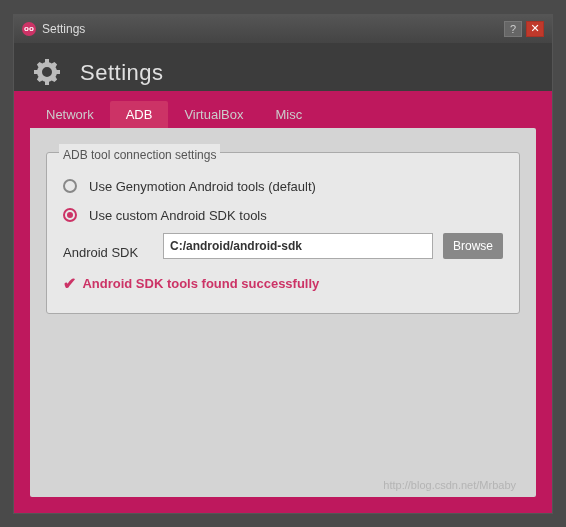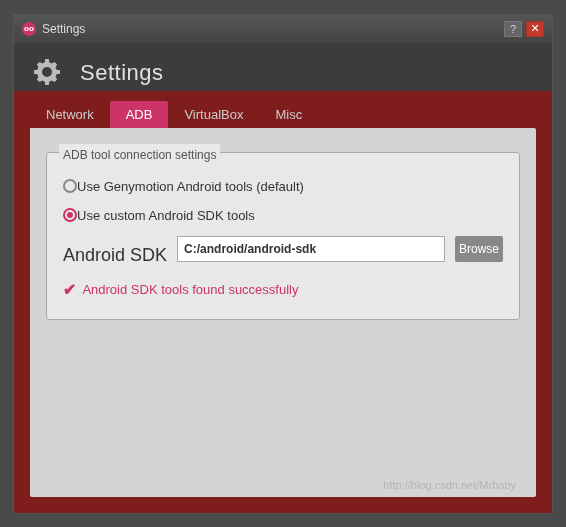--- a/index.html
+++ b/index.html
@@ -11,21 +11,21 @@
       display: flex;
       align-items: center;
       justify-content: center;
       font-family: 'Segoe UI', Tahoma, sans-serif;
       font-size: 13px;
     }
 
     .window {
       width: 540px;
       height: 500px;
-      background: #7f1d1d;
+      background: #be185d;
       border: 1px solid #555;
       display: flex;
       flex-direction: column;
     }
 
     .title-bar {
       background: linear-gradient(to bottom, #555, #444);
       height: 28px;
       display: flex;
       align-items: center;
@@ -157,21 +157,21 @@
       left: 12px;
       background: #e8e8e8;
       padding: 4px 4px;
       font-size: 12px;
       color: #555;
     }
 
     .radio-row {
       display: flex;
       align-items: center;
-      gap: 0;
+      gap: 12px;
       margin-top: 14px;
       margin-bottom: 6px;
     }
 
     .radio-circle {
       width: 14px;
       height: 14px;
       border-radius: 50%;
       border: 2px solid #888;
       display: flex;
@@ -201,40 +201,40 @@
     .sdk-row {
       display: flex;
       align-items: center;
       gap: 10px;
       margin-top: 10px;
       margin-left: 0;
     }
 
     .sdk-label {
       color: #333;
-      font-size: 18px;
+      font-size: 13px;
       min-width: 90px;
       margin-top: 12px;
     }
 
     .sdk-input {
       flex: 1;
       height: 26px;
       border: 1px solid #aaa;
       background: white;
       padding: 0 6px;
       font-size: 12px;
       color: #333;
       outline: none;
       font-weight: bold;
     }
 
     .browse-btn {
       height: 26px;
-      padding: 0 4px;
+      padding: 0 10px;
       background: #888;
       color: white;
       border: none;
       font-size: 12px;
       cursor: pointer;
       border-radius: 2px;
     }
 
     .success-row {
       display: flex;
@@ -245,20 +245,21 @@
 
     .check-icon {
       color: #cc3366;
       font-size: 16px;
       font-weight: bold;
     }
 
     .success-text {
       color: #cc3366;
       font-size: 13px;
+      font-weight: bold;
     }
 
     .watermark {
       position: absolute;
       bottom: 6px;
       right: 20px;
       color: rgba(150,150,150,0.5);
       font-size: 11px;
     }
   </style>

